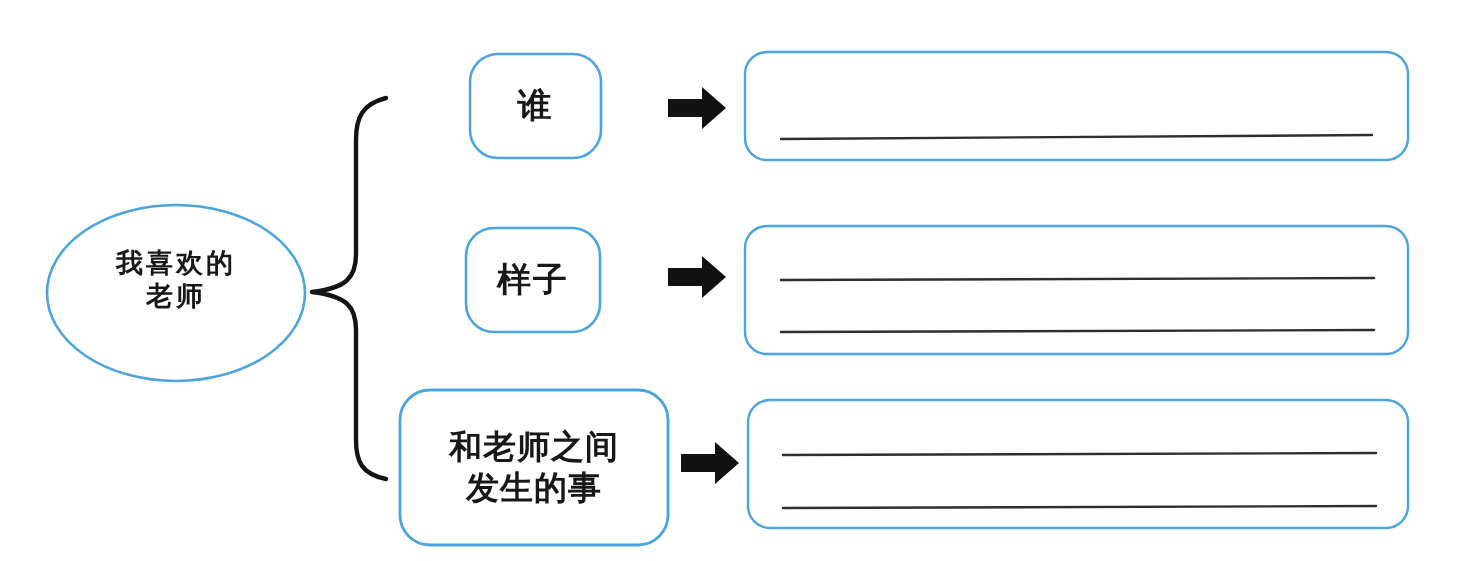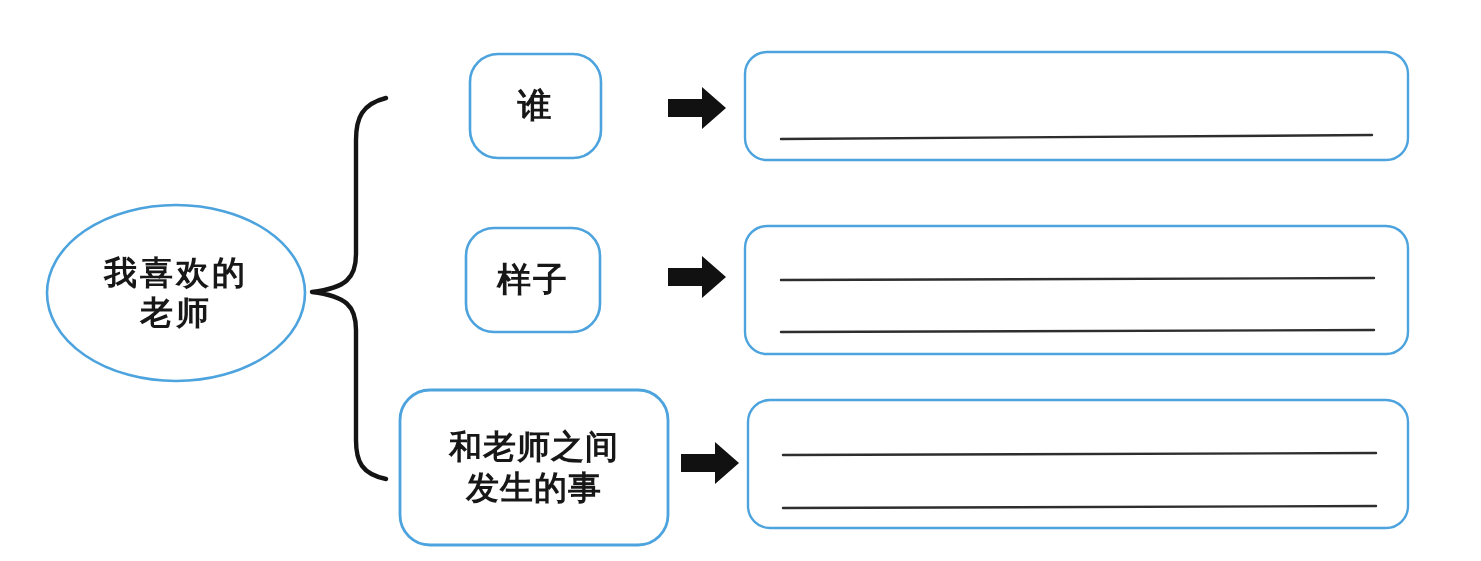--- a/index.html
+++ b/index.html
@@ -34,24 +34,24 @@
     font-family: "DejaVu Serif", "Liberation Serif", serif;
     font-weight: 600;
     line-height: 1.22;
     letter-spacing: 2px;
     pointer-events: none;
     white-space: pre-line;
   }
   
   #root-label {
     left: 46px;
-    top: 205px;
+    top: 192px;
     width: 260px;
     height: 176px;
-    font-size: 33px;
+    font-size: 27px;
     letter-spacing: 3px;
   }
   
   #branch-label-0 {
     left: 470px;
     top: 54px;
     width: 131px;
     height: 104px;
     font-size: 34px;
   }

